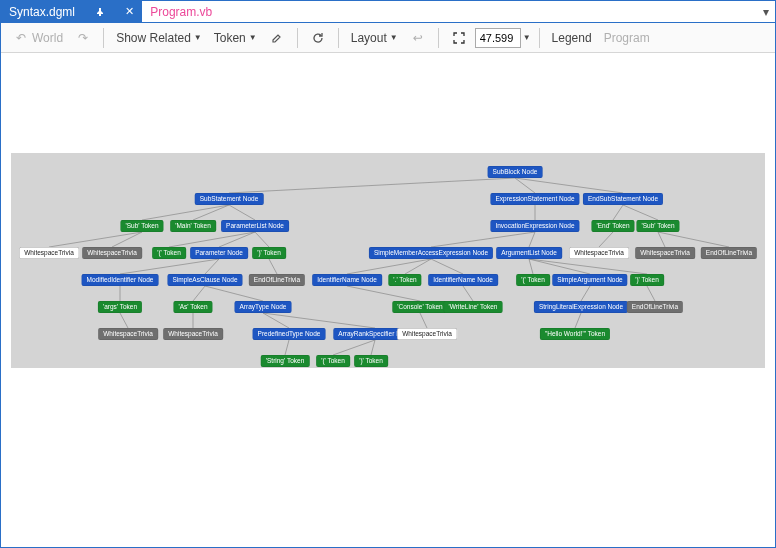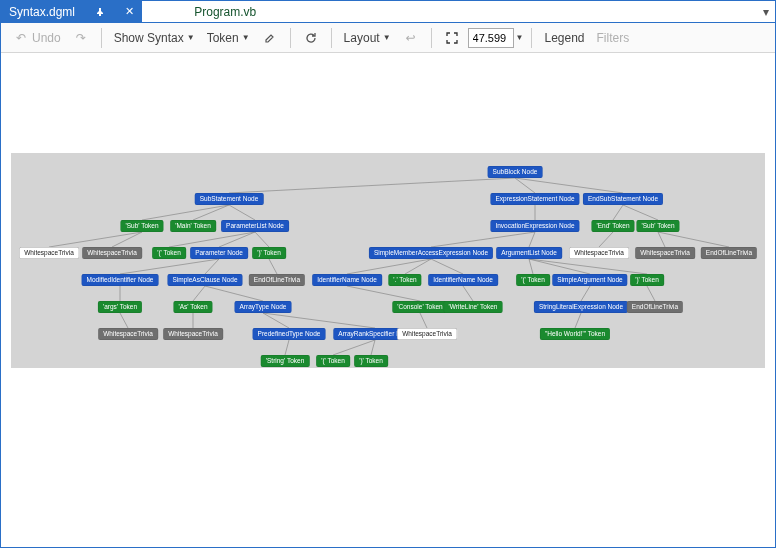--- a/index.html
+++ b/index.html
@@ -2,21 +2,21 @@
 <html><head>
 <meta charset="utf-8">
 <style>
   * { box-sizing: border-box; margin: 0; padding: 0; }
   html, body { width: 776px; height: 548px; font-family: "Segoe UI", Arial, sans-serif; font-size: 12px; background: #fff; overflow: hidden; }
   .root { width: 100%; height: 100%; border: 1px solid #2a6fc7; display: flex; flex-direction: column; }
   
   .tabstrip { height: 22px; background: #fff; display: flex; align-items: stretch; border-bottom: 1px solid #2a6fc7; }
   .tab { display: flex; align-items: center; padding: 0 8px; gap: 20px; font-size: 12px; cursor: pointer; }
   .tab.active { background: #2a6fc7; color: #fff; }
-  .tab.inactive { background: #fff; color: #14532d; margin-left: 44px; }
+  .tab.inactive { background: #fff; color: #ec4899; }
   .tab .close { font-size: 11px; }
   .pin-icon svg { display: block; }
   .tabstrip .tab-dropdown { margin-left: auto; width: 18px; display: flex; align-items: center; justify-content: center; color: #555; }
   
   .toolbar { height: 30px; display: flex; align-items: center; padding: 0 8px; gap: 4px; border-bottom: 1px solid #d6d6d6; background: #fafafa; color: #444; }
   .tb-btn { display: flex; align-items: center; gap: 3px; padding: 2px 4px; border-radius: 2px; cursor: pointer; }
   .tb-btn.disabled { color: #b0b0b0; cursor: default; }
   .tb-sep { width: 1px; height: 20px; background: #ccc; margin: 0 4px; }
   .caret-down { font-size: 8px; }
   .zoom-input { width: 46px; height: 20px; border: 1px solid #aaa; font-size: 11px; padding: 0 4px; background: #fff; }
@@ -50,28 +50,28 @@
     </div>
     <div class="tab inactive">
       <span>Program.vb</span>
     </div>
     <div class="tab-dropdown">▾</div>
   </div>
 
   <div class="toolbar">
     <div class="tb-btn disabled">
       <span class="tb-icon">↶</span>
-      <span>Undo</span>
+      <span>World</span>
     </div>
     <div class="tb-btn disabled">
       <span class="tb-icon">↷</span>
     </div>
     <div class="tb-sep"></div>
     <div class="tb-btn">
-      <span>Show Syntax</span>
+      <span>Show Related</span>
       <span class="caret-down">▼</span>
     </div>
     <div class="tb-btn">
       <span>Token</span>
       <span class="caret-down">▼</span>
     </div>
     <div class="tb-btn">
       <span class="tb-icon">
         <svg width="14" height="14" viewBox="0 0 14 14">
             <path d="M3 9l5-5 2 2-5 5H3V9z" fill="none" stroke="#555" stroke-width="1.2"></path>
@@ -102,21 +102,21 @@
           </svg>
       </span>
     </div>
     <input class="zoom-input" value="47.599" style="">
     <span class="caret-down" style="margin-left:-2px;">▼</span>
     <div class="tb-sep"></div>
     <div class="tb-btn">
       <span>Legend</span>
     </div>
     <div class="tb-btn disabled">
-      <span>Filters</span>
+      <span>Program</span>
     </div>
   </div>
 
   <div class="canvas-wrap">
     <div class="graph-canvas">
       <div class="graph-inner" id="graph-inner">
         <svg class="edges" id="edges-svg">
             <line x1="504" y1="25" x2="218" y2="40"></line>
             <line x1="504" y1="25" x2="524" y2="40"></line>
             <line x1="504" y1="25" x2="612" y2="40"></line>

